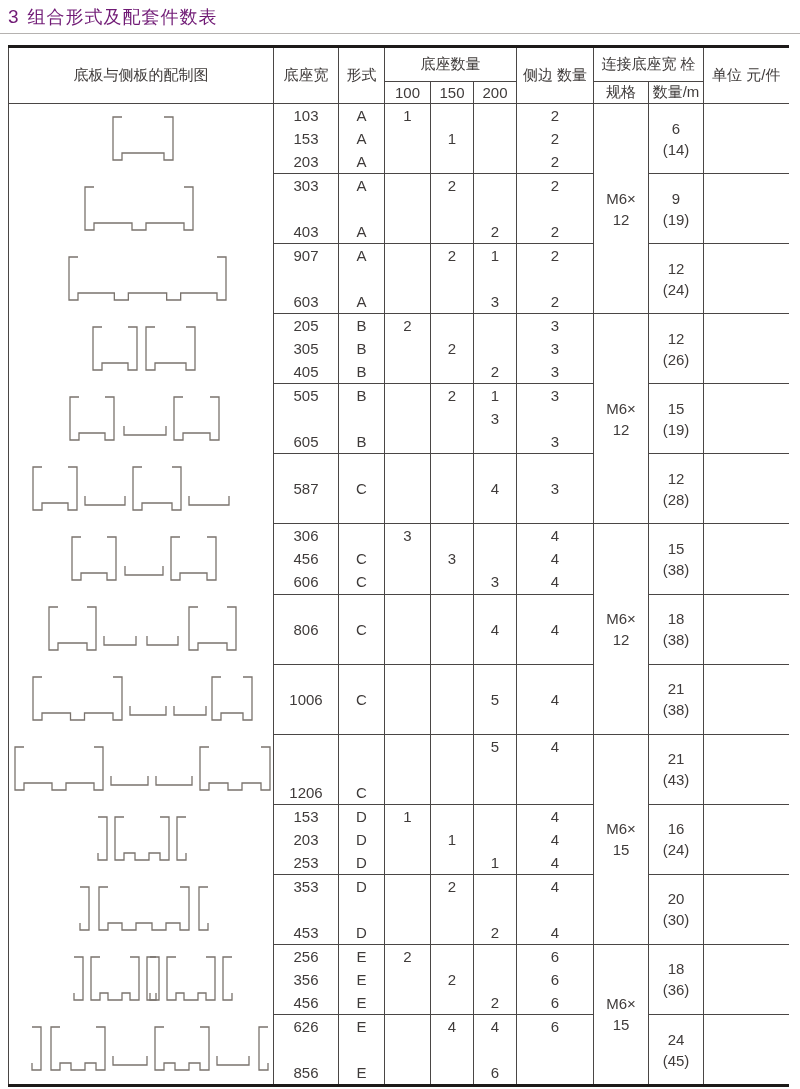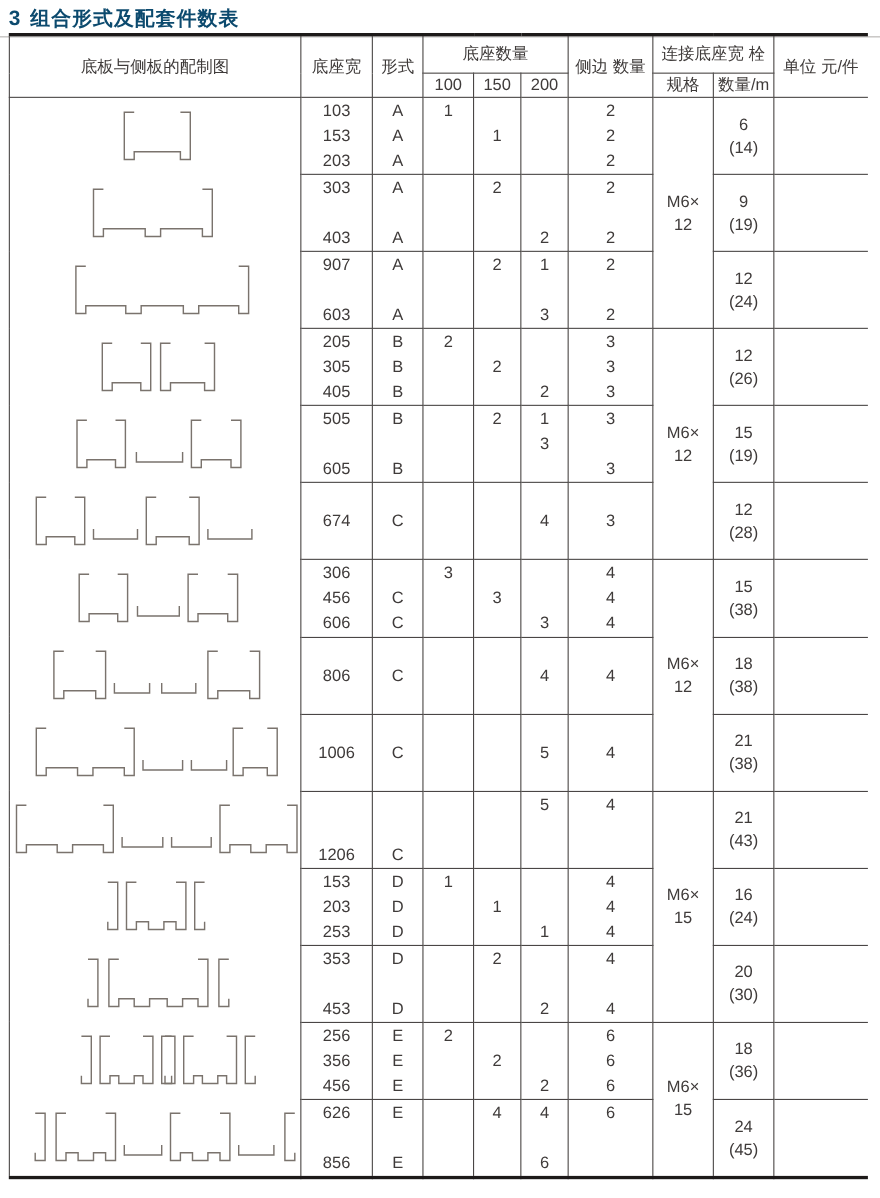--- a/index.html
+++ b/index.html
@@ -1,21 +1,21 @@
 <!DOCTYPE html>
 <html><head>
 <meta charset="utf-8">
 <style>
   html,body{margin:0;padding:0;background:#ffffff;}
   body{font-family:"Liberation Sans","DejaVu Sans",sans-serif;color:#3f3b3a;}
   .page{position:relative;width:800px;height:1089px;background:#fff;overflow:hidden;}
-  .title{position:absolute;left:8px;top:6px;font-size:18px;line-height:22px;font-weight:bold;color:#0c4a6e;letter-spacing:1px;}
+  .title{position:absolute;left:8px;top:6px;font-size:18px;line-height:22px;font-weight:normal;color:#701a75;letter-spacing:1px;}
   .title .num{margin-right:8px;font-size:19px;}
   .title-rule{position:absolute;left:0;top:33px;width:800px;height:1px;background:#b5b2b0;}
-  table.main{position:absolute;left:8px;top:30px;width:780px;border-collapse:collapse;table-layout:fixed;
+  table.main{position:absolute;left:8px;top:45px;width:780px;border-collapse:collapse;table-layout:fixed;
     border-top:3px solid #1d1a19;border-bottom:3px solid #1d1a19;border-left:1px solid #4a4645;}
   th,td{border:1px solid #4a4645;padding:0;font-weight:normal;font-size:15px;text-align:center;vertical-align:middle;}
   th.no-r,td.no-r{border-right:none;}
   thead tr.h1 th{height:33px;}
   thead tr.h2 th{height:21px;}
   tbody tr.group-row{height:69px;}
   td.val-cell{vertical-align:top;}
   td.val-cell .slot{height:23px;line-height:23px;white-space:pre;}
   td.spec-cell div, td.qty-cell div{line-height:21px;}
   td.diagram-cell{vertical-align:top;border-bottom:none;}
@@ -327,21 +327,21 @@
           </td>
           <td class="qty-cell">
             <div>15</div>
             <div>(19)</div>
           </td>
           <td class="unit-cell no-r"></td>
         </tr>
         <tr class="group-row">
           <td class="val-cell">
             <div class="slot"></div>
-            <div class="slot">674</div>
+            <div class="slot">587</div>
             <div class="slot"></div>
           </td>
           <td class="val-cell">
             <div class="slot"></div>
             <div class="slot">C</div>
             <div class="slot"></div>
           </td>
           <td class="val-cell">
             <div class="slot"></div>
             <div class="slot"></div>

